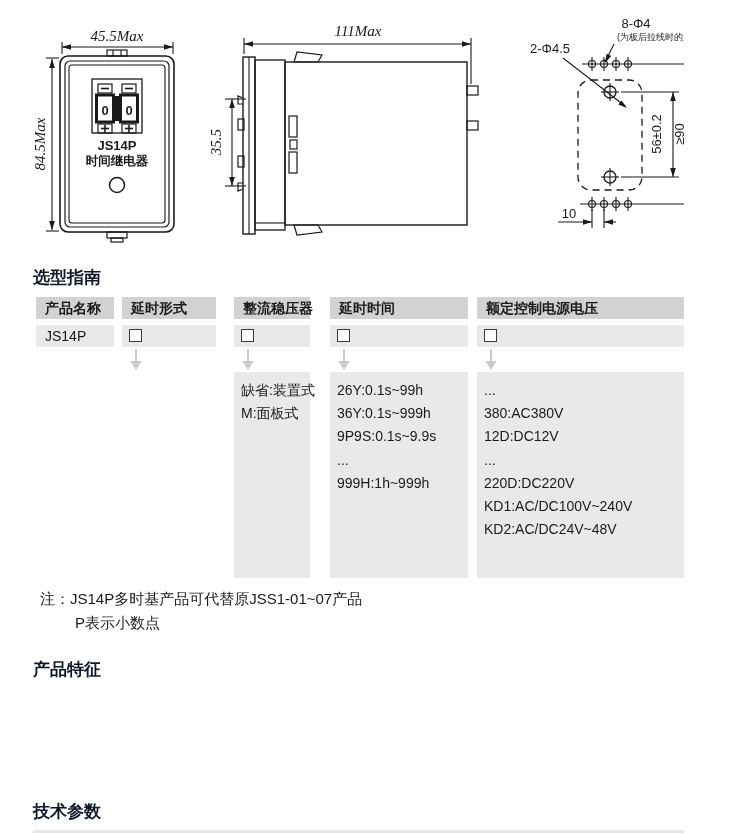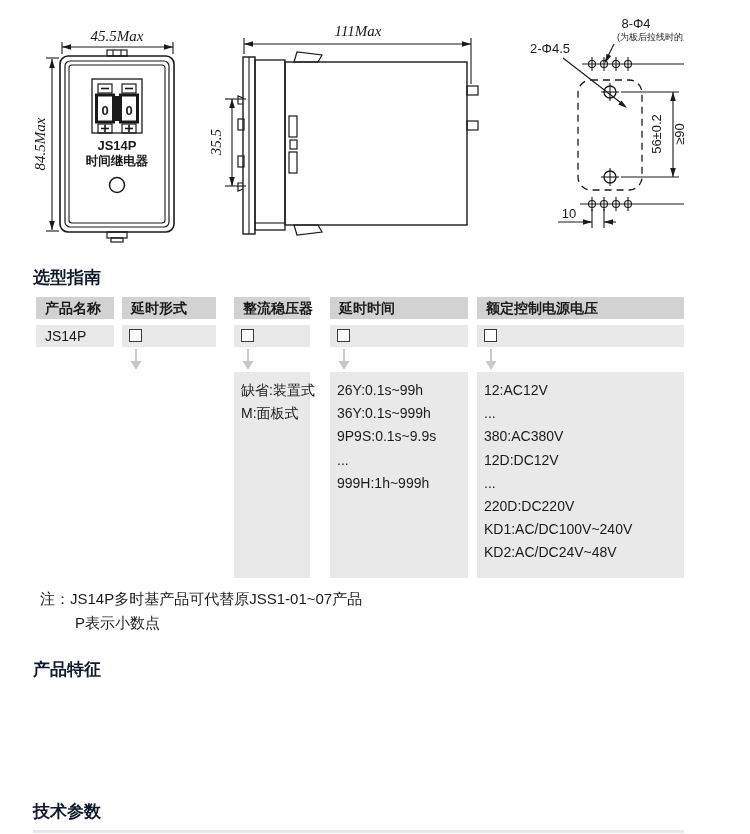--- a/index.html
+++ b/index.html
@@ -241,21 +241,20 @@
     <div>M:面板式</div>
   </div>
   <div class="sg-opts" style="left:330px;width:138px">
     <div>26Y:0.1s~99h</div>
     <div>36Y:0.1s~999h</div>
     <div>9P9S:0.1s~9.9s</div>
     <div>...</div>
     <div>999H:1h~999h</div>
   </div>
   <div class="sg-opts" style="left:477px;width:231px">
-    <div>12:AC12V</div>
     <div>...</div>
     <div>380:AC380V</div>
     <div>12D:DC12V</div>
     <div>...</div>
     <div>220D:DC220V</div>
     <div>KD1:AC/DC100V~240V</div>
     <div>KD2:AC/DC24V~48V</div>
   </div>
 
   <div class="note" style="left:40px;top:588px">注：JS14P多时基产品可代替原JSS1-01~07产品</div>

